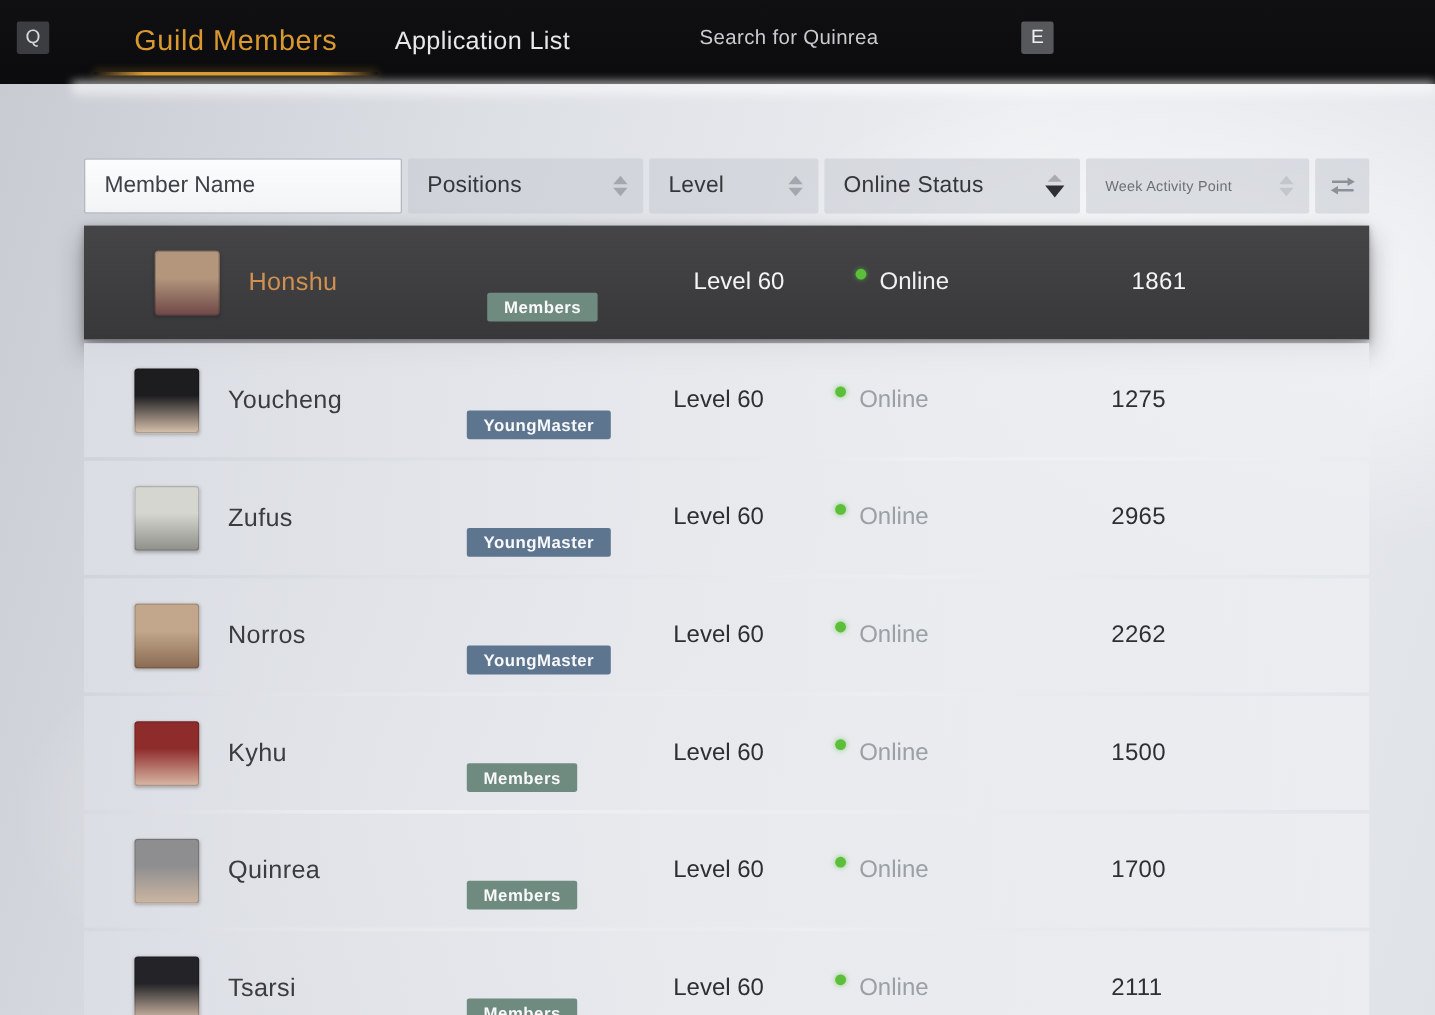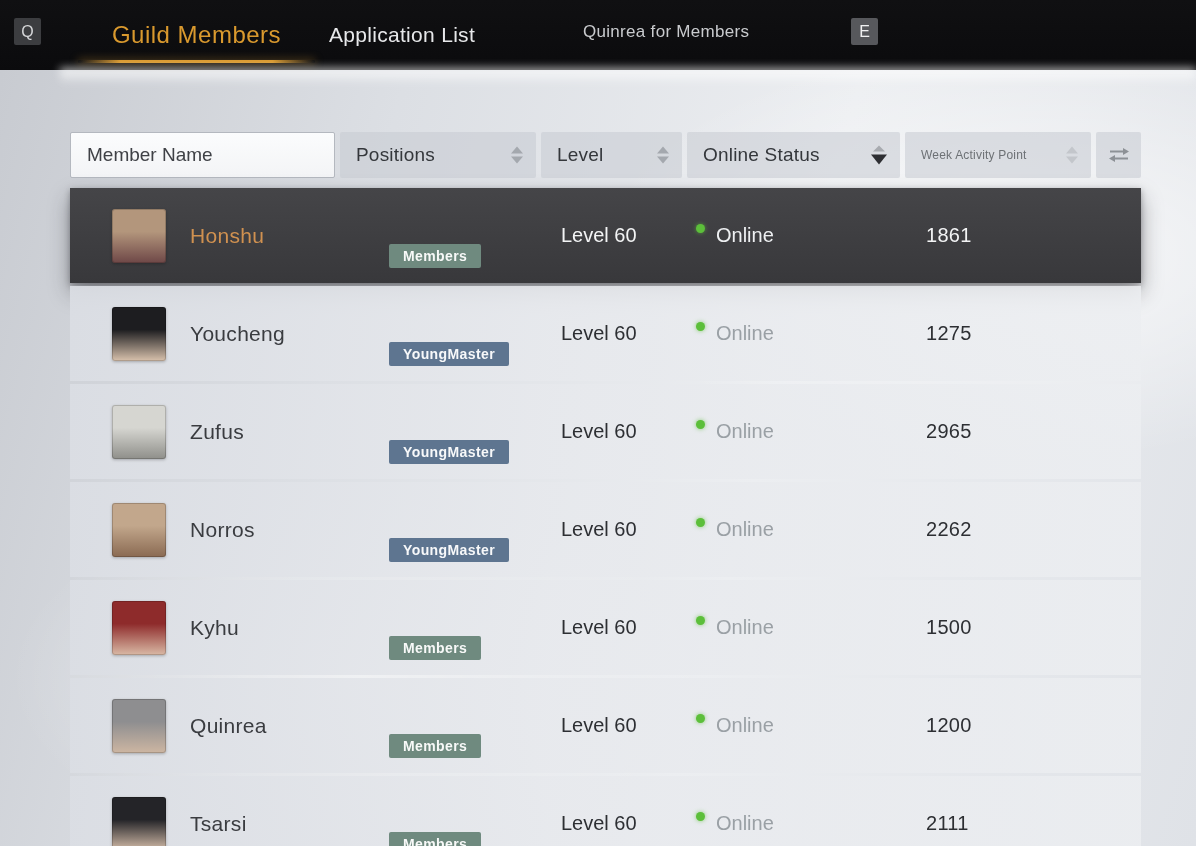--- a/index.html
+++ b/index.html
@@ -78,20 +78,21 @@
   
   .table { position:absolute; top:188px; left:70px; width:1071px; }
   .row {
     position:relative; width:1071px; height:95px; margin-bottom:3px;
     display:flex; align-items:center; cursor:pointer;
     background:linear-gradient(90deg, rgba(219,222,228,0.92) 0%, rgba(231,233,237,0.88) 45%, rgba(236,238,241,0.85) 100%);
   }
   .row.selected {
     background:linear-gradient(180deg,#454548 0%,#38383b 100%);
     box-shadow:0 10px 20px rgba(35,35,40,0.40), 0 2px 6px rgba(35,35,40,0.35);
+    padding-left:17px;
   }
   .avatar {
     flex:none; margin-left:42px; width:54px; height:54px; border-radius:3px;
     box-shadow:inset 0 0 0 1px rgba(0,0,0,0.18), 0 1px 3px rgba(0,0,0,0.25);
   }
   .cell-name { flex:none; margin-left:24px; width:199px; font-size:21px; color:#3a3c40; letter-spacing:0.3px; }
   .row.selected .cell-name { color:var(--selected-name,#d09150); }
   .cell-badge { flex:none; width:172px;margin-top:41px; }
   .badge {
     display:inline-block; padding:4px 14px; border-radius:2px;
@@ -115,21 +116,21 @@
 <div class="screen">
 
   <div class="topbar">
     <div class="key-badge key-q">Q</div>
     <div class="tab tab-guild">
       <span class="tab-label">Guild Members</span>
     </div>
     <div class="tab tab-app">
       <span class="tab-label">Application List</span>
     </div>
-    <div class="search-label">Quinrea for Members</div>
+    <div class="search-label">Search for Quinrea</div>
     <div class="key-badge key-e">E</div>
   </div>
 
   <div class="filters">
     <div class="fbox fname">
       <input type="text" placeholder="Member Name" style="">
     </div>
     <div class="fbox fdrop fpositions">
       <span class="flabel">Positions</span>
       <span class="arrows">
@@ -232,21 +233,21 @@
 
     <div class="row">
       <div class="avatar" style="background: linear-gradient(rgb(142, 142, 144) 0%, rgb(142, 142, 144) 42%, rgb(205, 182, 162) 100%);"></div>
       <div class="cell-name">Quinrea</div>
       <div class="cell-badge"><span class="badge badge-members">Members</span></div>
       <div class="cell-level">Level 60</div>
       <div class="cell-status">
           <span class="dot"></span>
           <span class="status-label">Online</span>
         </div>
-      <div class="cell-points">1200</div>
+      <div class="cell-points">1700</div>
     </div>
 
     <div class="row">
       <div class="avatar" style="background: linear-gradient(rgb(36, 36, 40) 0%, rgb(36, 36, 40) 42%, rgb(216, 192, 172) 100%);"></div>
       <div class="cell-name">Tsarsi</div>
       <div class="cell-badge"><span class="badge badge-members">Members</span></div>
       <div class="cell-level">Level 60</div>
       <div class="cell-status">
           <span class="dot"></span>
           <span class="status-label">Online</span>

